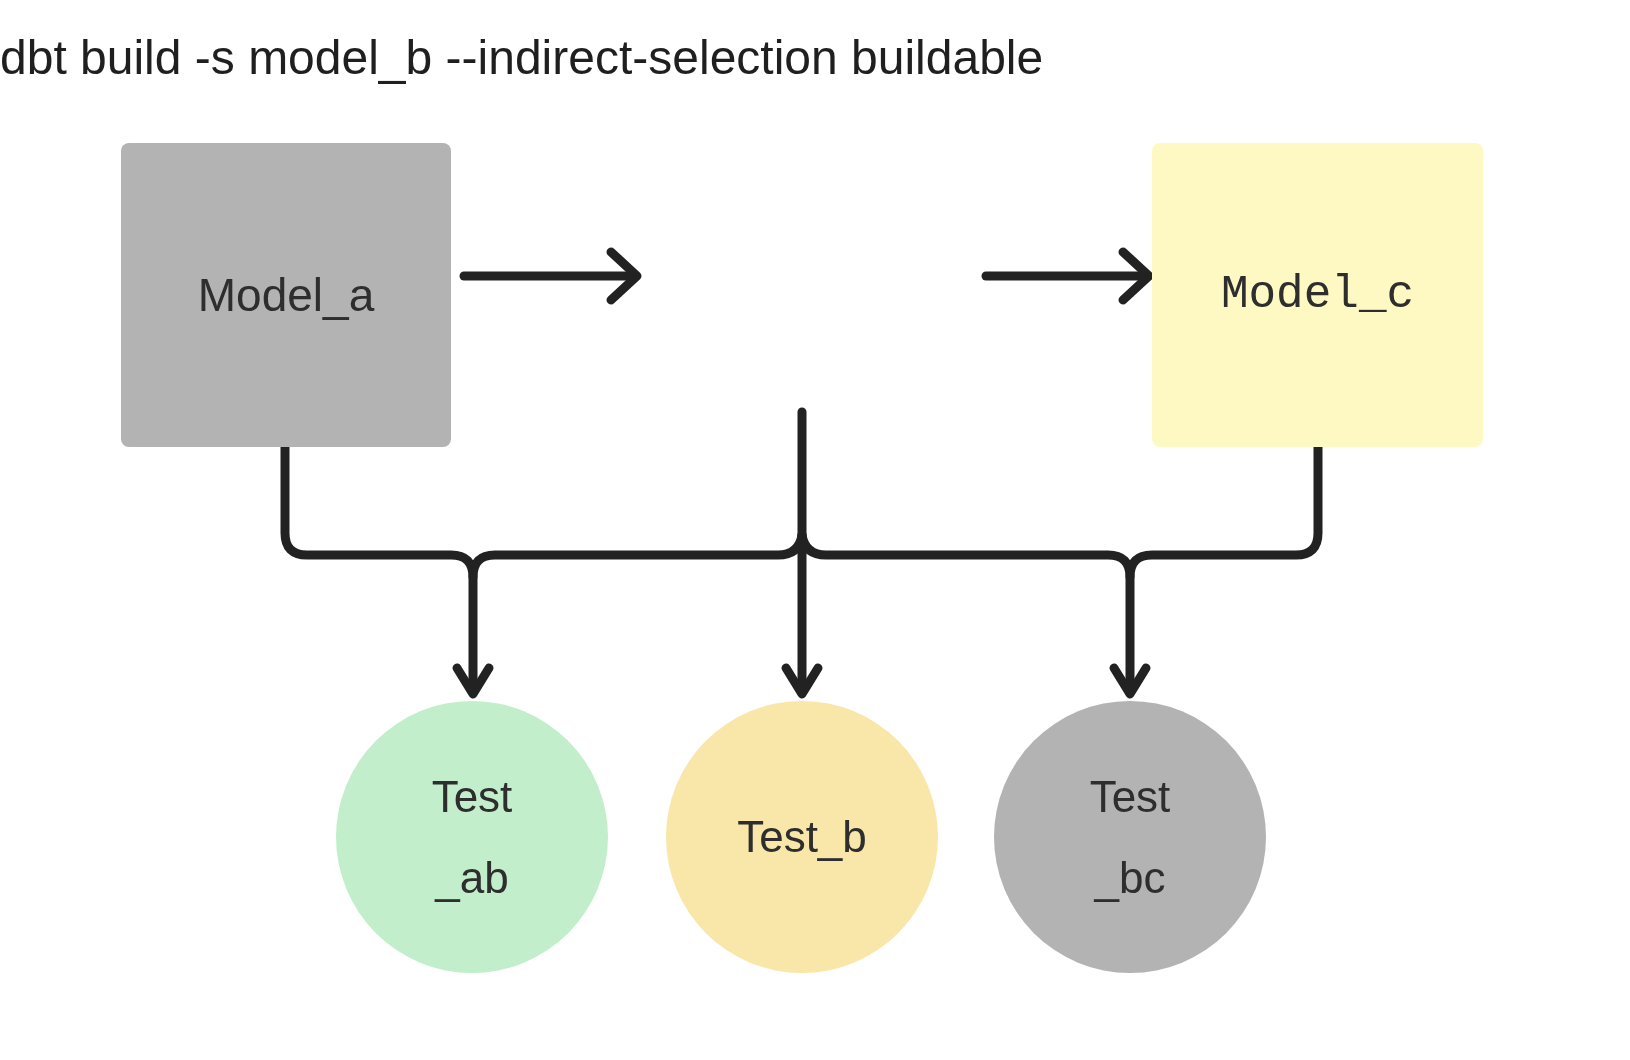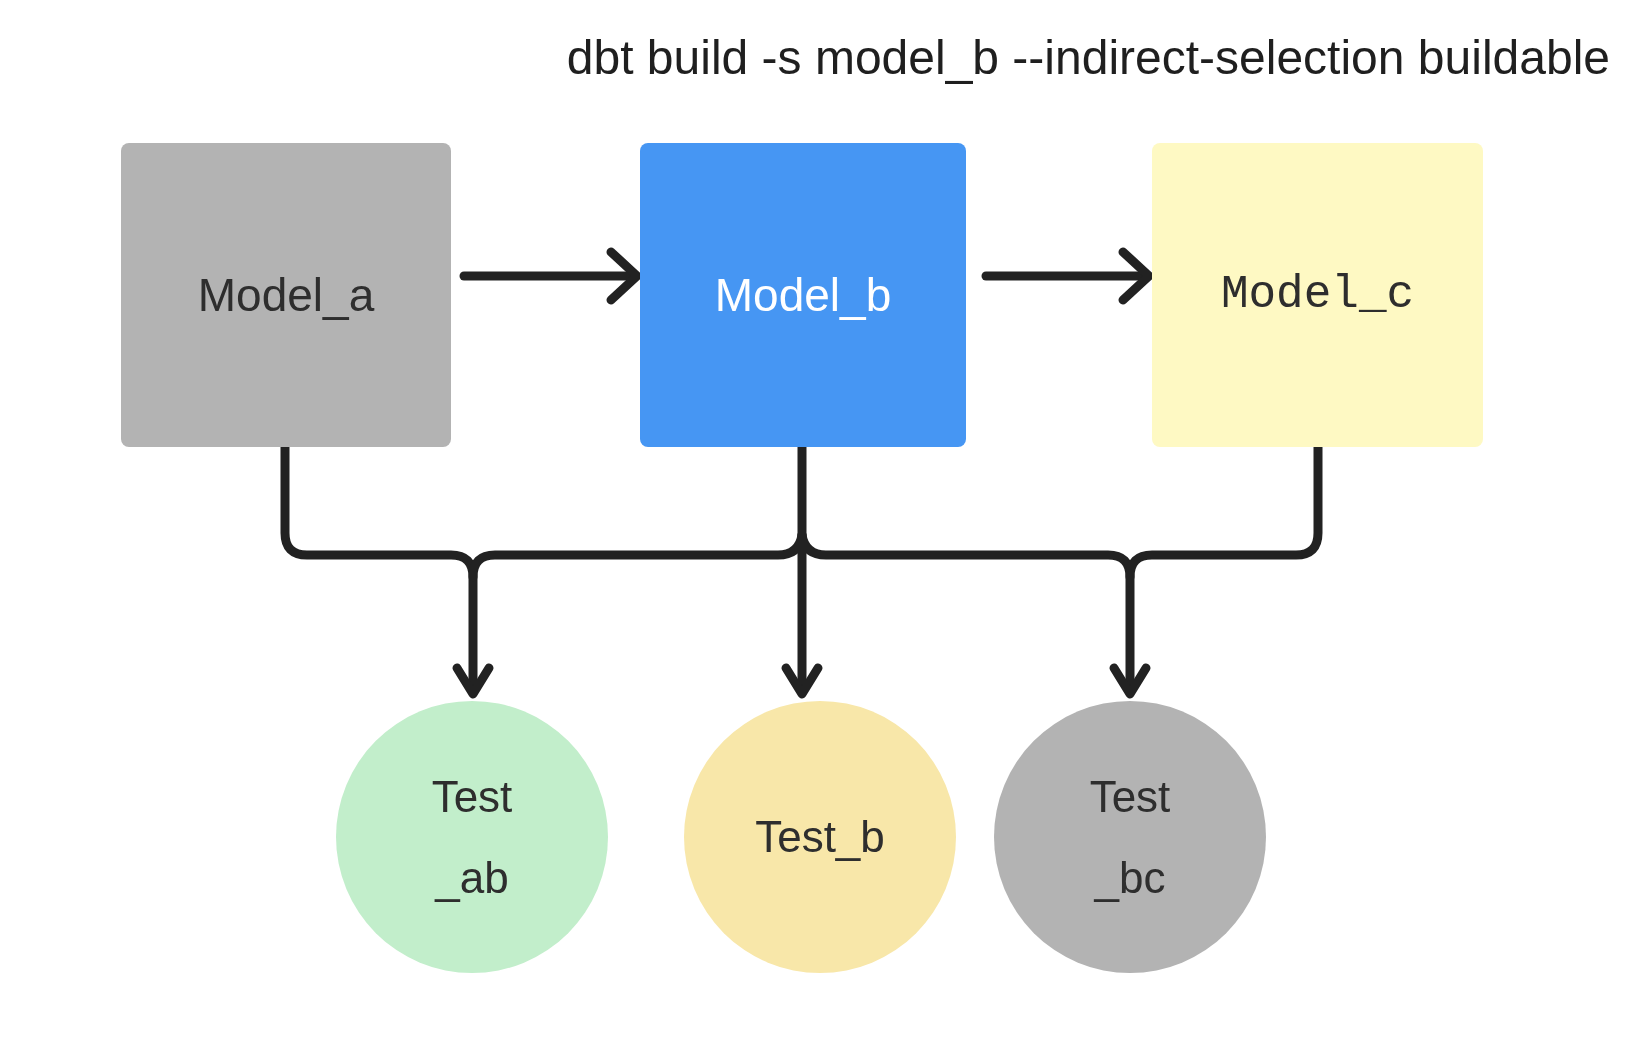--- a/index.html
+++ b/index.html
@@ -9,21 +9,21 @@
     height: 1060px;
     background: #ffffff;
     font-family: "Liberation Sans", sans-serif;
     overflow: hidden;
   }
   .title {
     position: absolute;
     left: 0;
     top: 30px;
     width: 1610px;
-    text-align: right;
+    text-align: left;
     font-size: 48px;
     font-weight: 500;
     color: #1f1f1f;
     letter-spacing: 0px;
   }
   svg.edges {
     position: absolute;
     left: 0;
     top: 0;
     width: 1630px;
@@ -57,21 +57,21 @@
     width: 272px;
     height: 272px;
     border-radius: 50%;
     top: 701px;
     flex-direction: column;
     font-size: 44px;
     line-height: 1.85;
     color: #2e2e2e;
   }
   .test-ab { left: 336px; background: #c2eecb; }
-  .test-b  { left: 684px; background: #f8e7a9; }
+  .test-b  { left: 666px; background: #f8e7a9; }
   .test-bc { left: 994px; background: #b3b3b3; }
   .circle span:empty { display: none; }
 </style>
 </head>
 <body>
 
 <div class="canvas">
 
   <div class="title">dbt build -s model_b --indirect-selection buildable</div>
 
@@ -92,23 +92,20 @@
     <path d="M802 412 V690"></path>
     <path d="M786 668 L802 694 L818 668"></path>
 
     <path d="M1318 412 V533 Q1318 555 1296 555 H1152 Q1130 555 1130 577 V690"></path>
     <path d="M1114 668 L1130 694 L1146 668"></path>
   </svg>
 
   <div class="node box model-a">
     <span>Model_a</span>
   </div>
-  <div class="node box model-b">
-    <span>Model_b</span>
-  </div>
   <div class="node box model-c">
     <span>Model_c</span>
   </div>
 
   <div class="node circle test-ab">
     <span>Test</span>
     <span>_ab</span>
   </div>
   <div class="node circle test-b">
     <span>Test_b</span>

